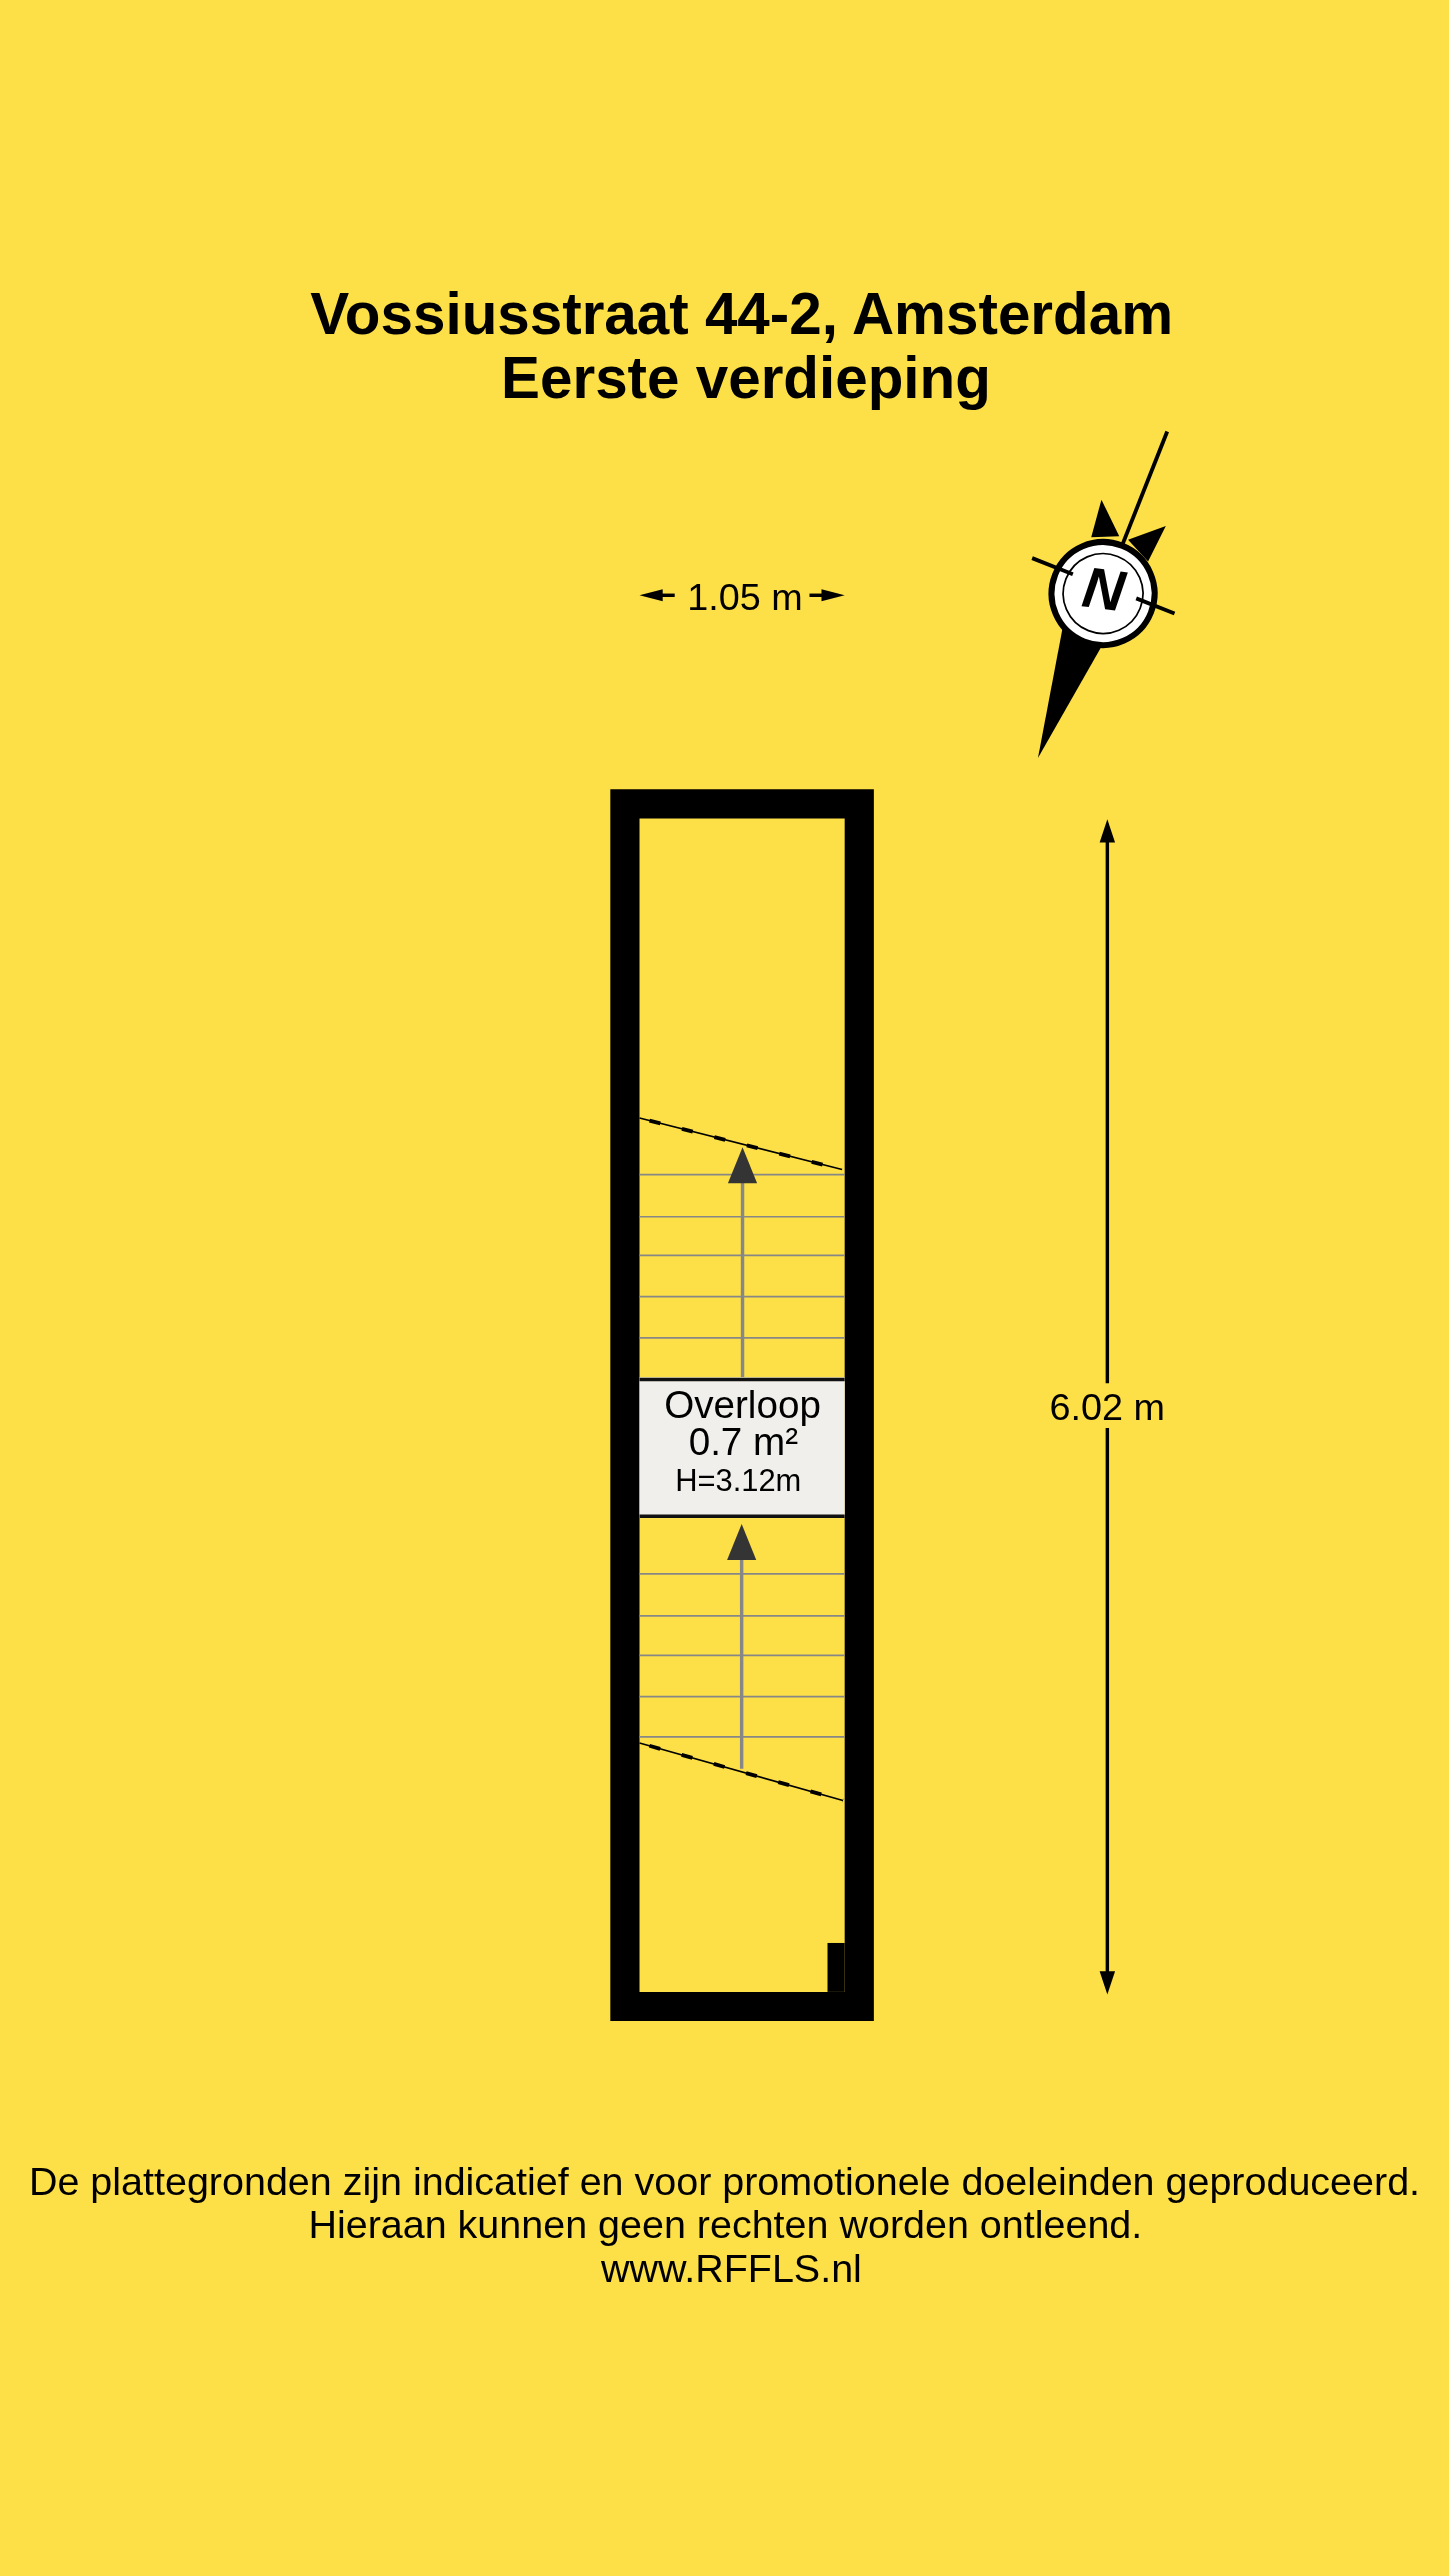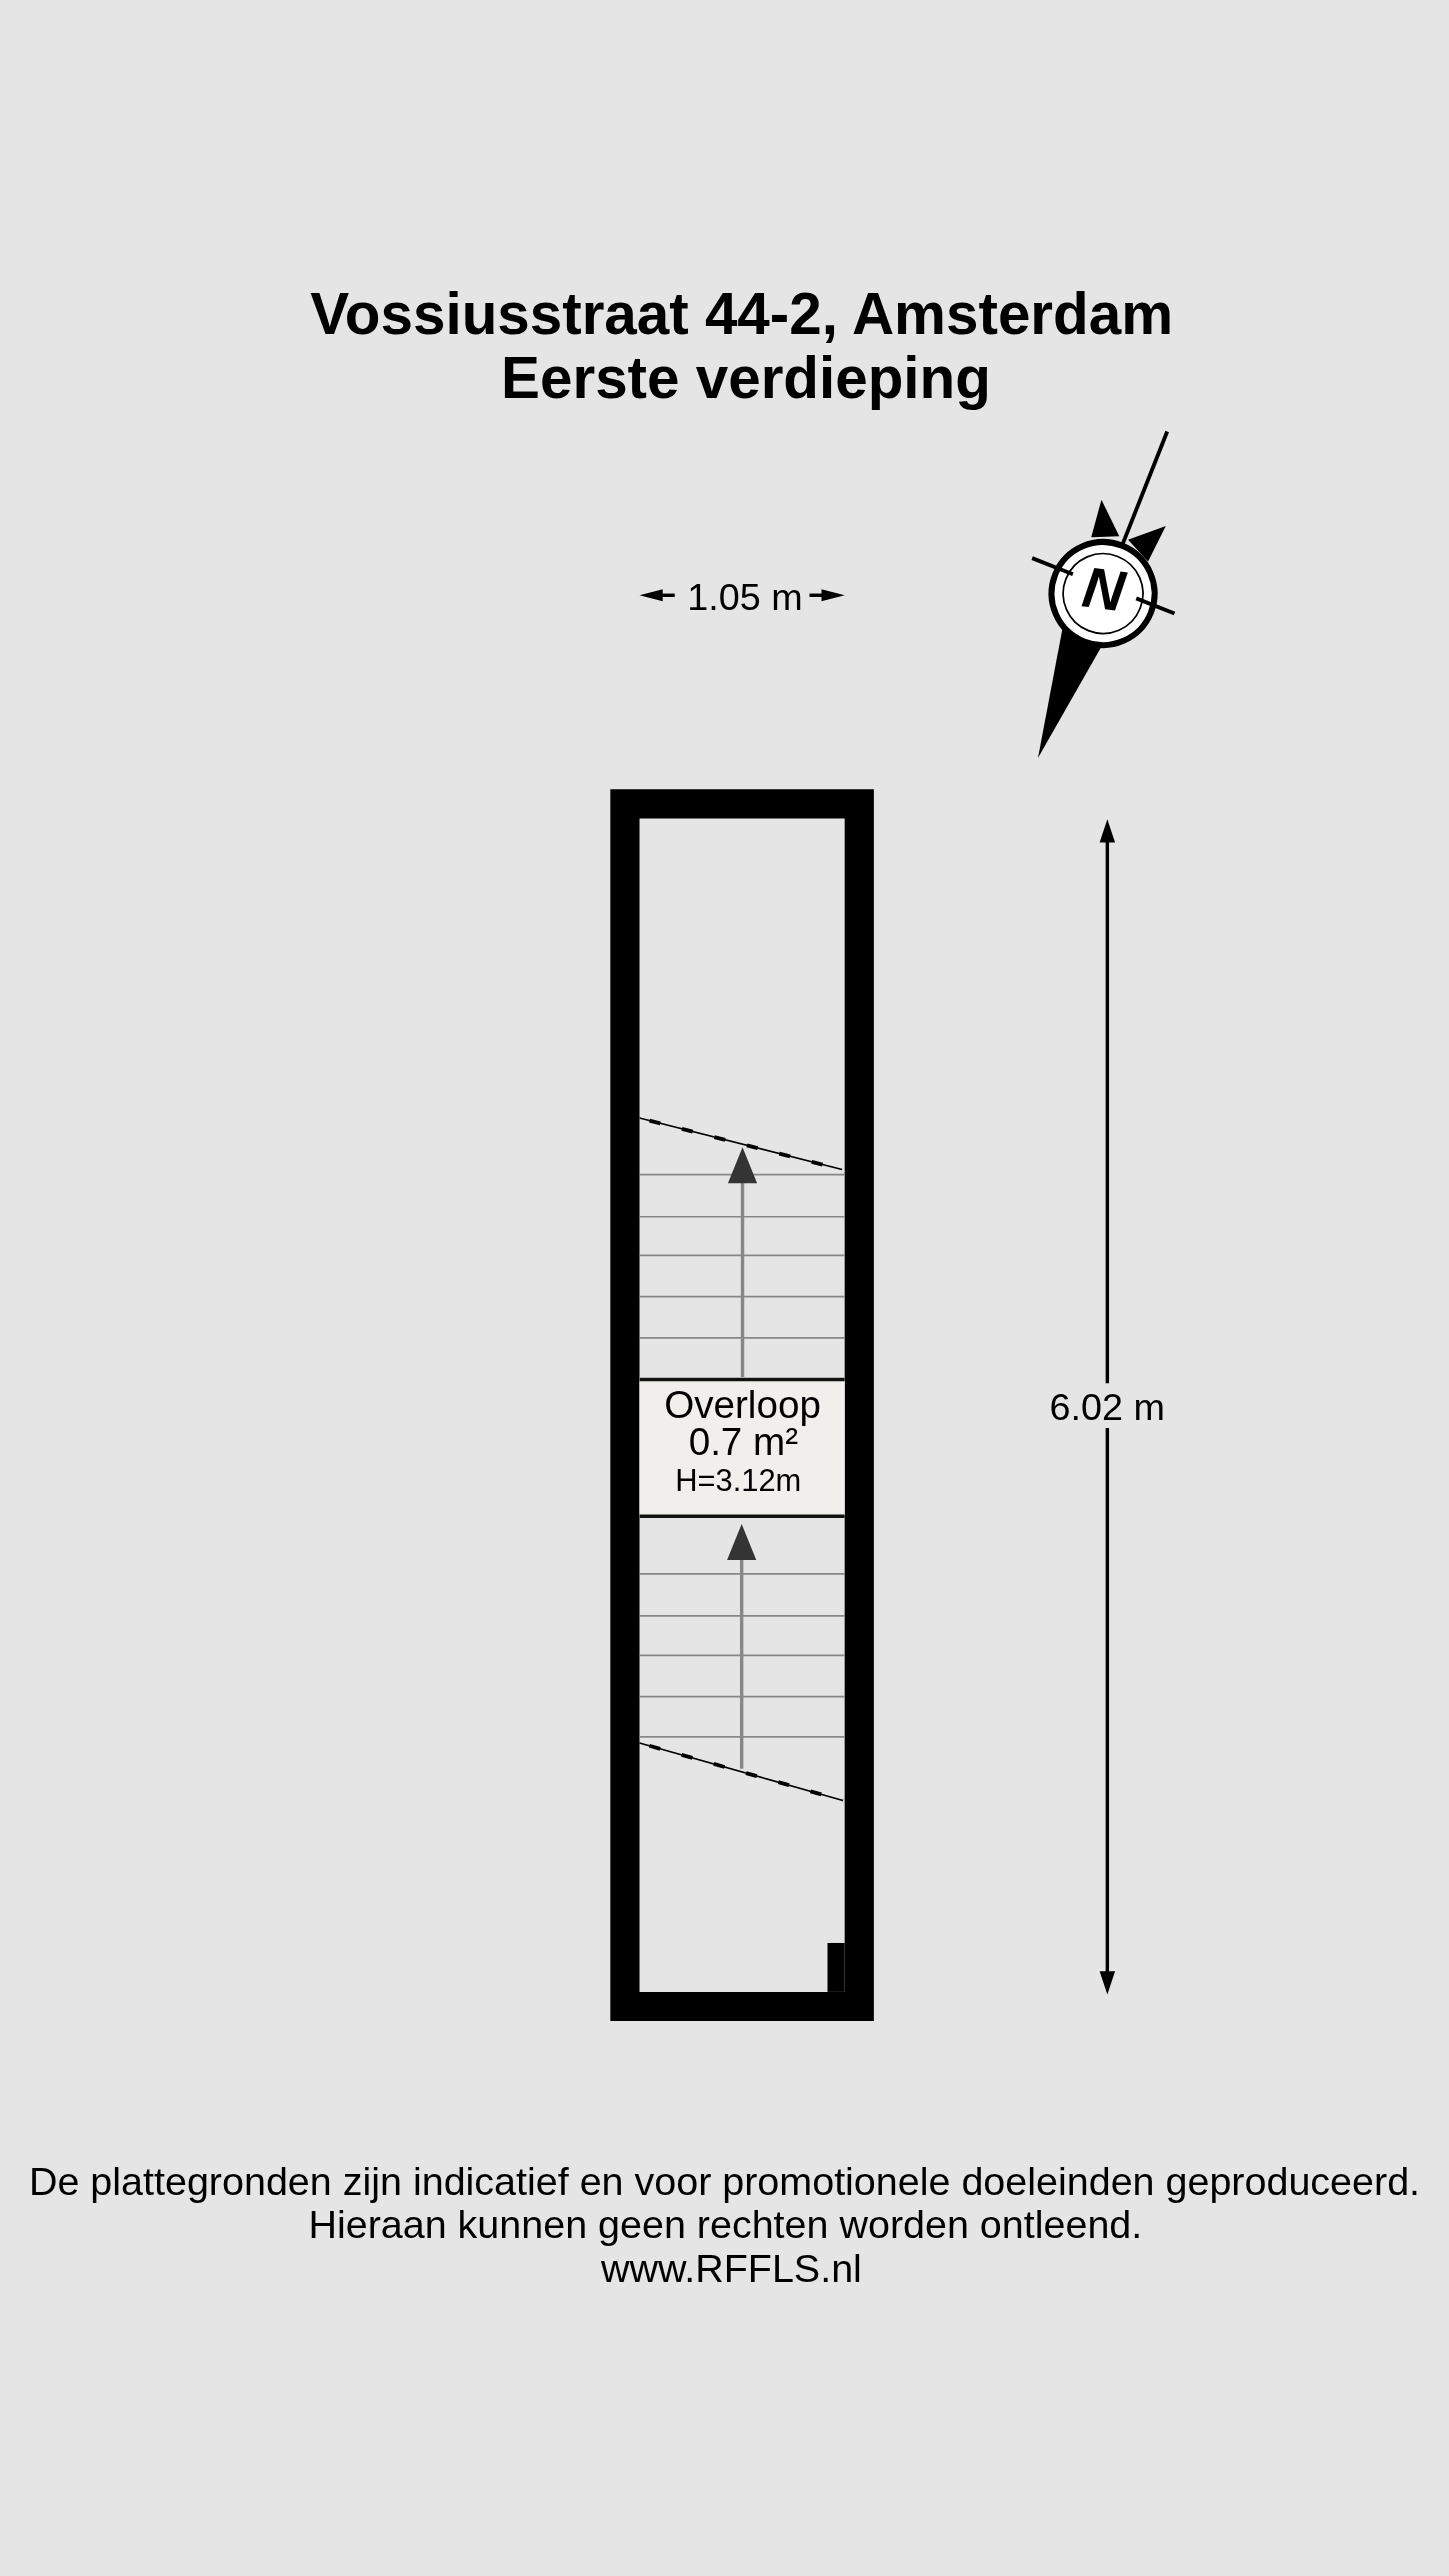--- a/index.html
+++ b/index.html
@@ -1,16 +1,16 @@
 <!DOCTYPE html>
 <html style="font-size:13.7px"><head>
 <meta charset="utf-8">
 <style>
   html,body{margin:0;padding:0;background:#ffffff;}
-  .page{position:relative;width:1449px;height:2576px;background:#e5e5e5;overflow:hidden;
+  .page{position:relative;width:1449px;height:2576px;background:#fde047;overflow:hidden;
         font-family:"Liberation Sans", sans-serif;}
   svg{position:absolute;top:0;left:0;}
 </style>
 </head>
 <body>
 <div class="page">
 <svg width="1449" height="2576" viewBox="0 0 1688 3000">
 
   <g fill="#000000" font-family="Liberation Sans, sans-serif" font-weight="bold" font-size="68px" text-anchor="middle">
     <text x="864" y="389">Vossiusstraat 44-2, Amsterdam</text>

